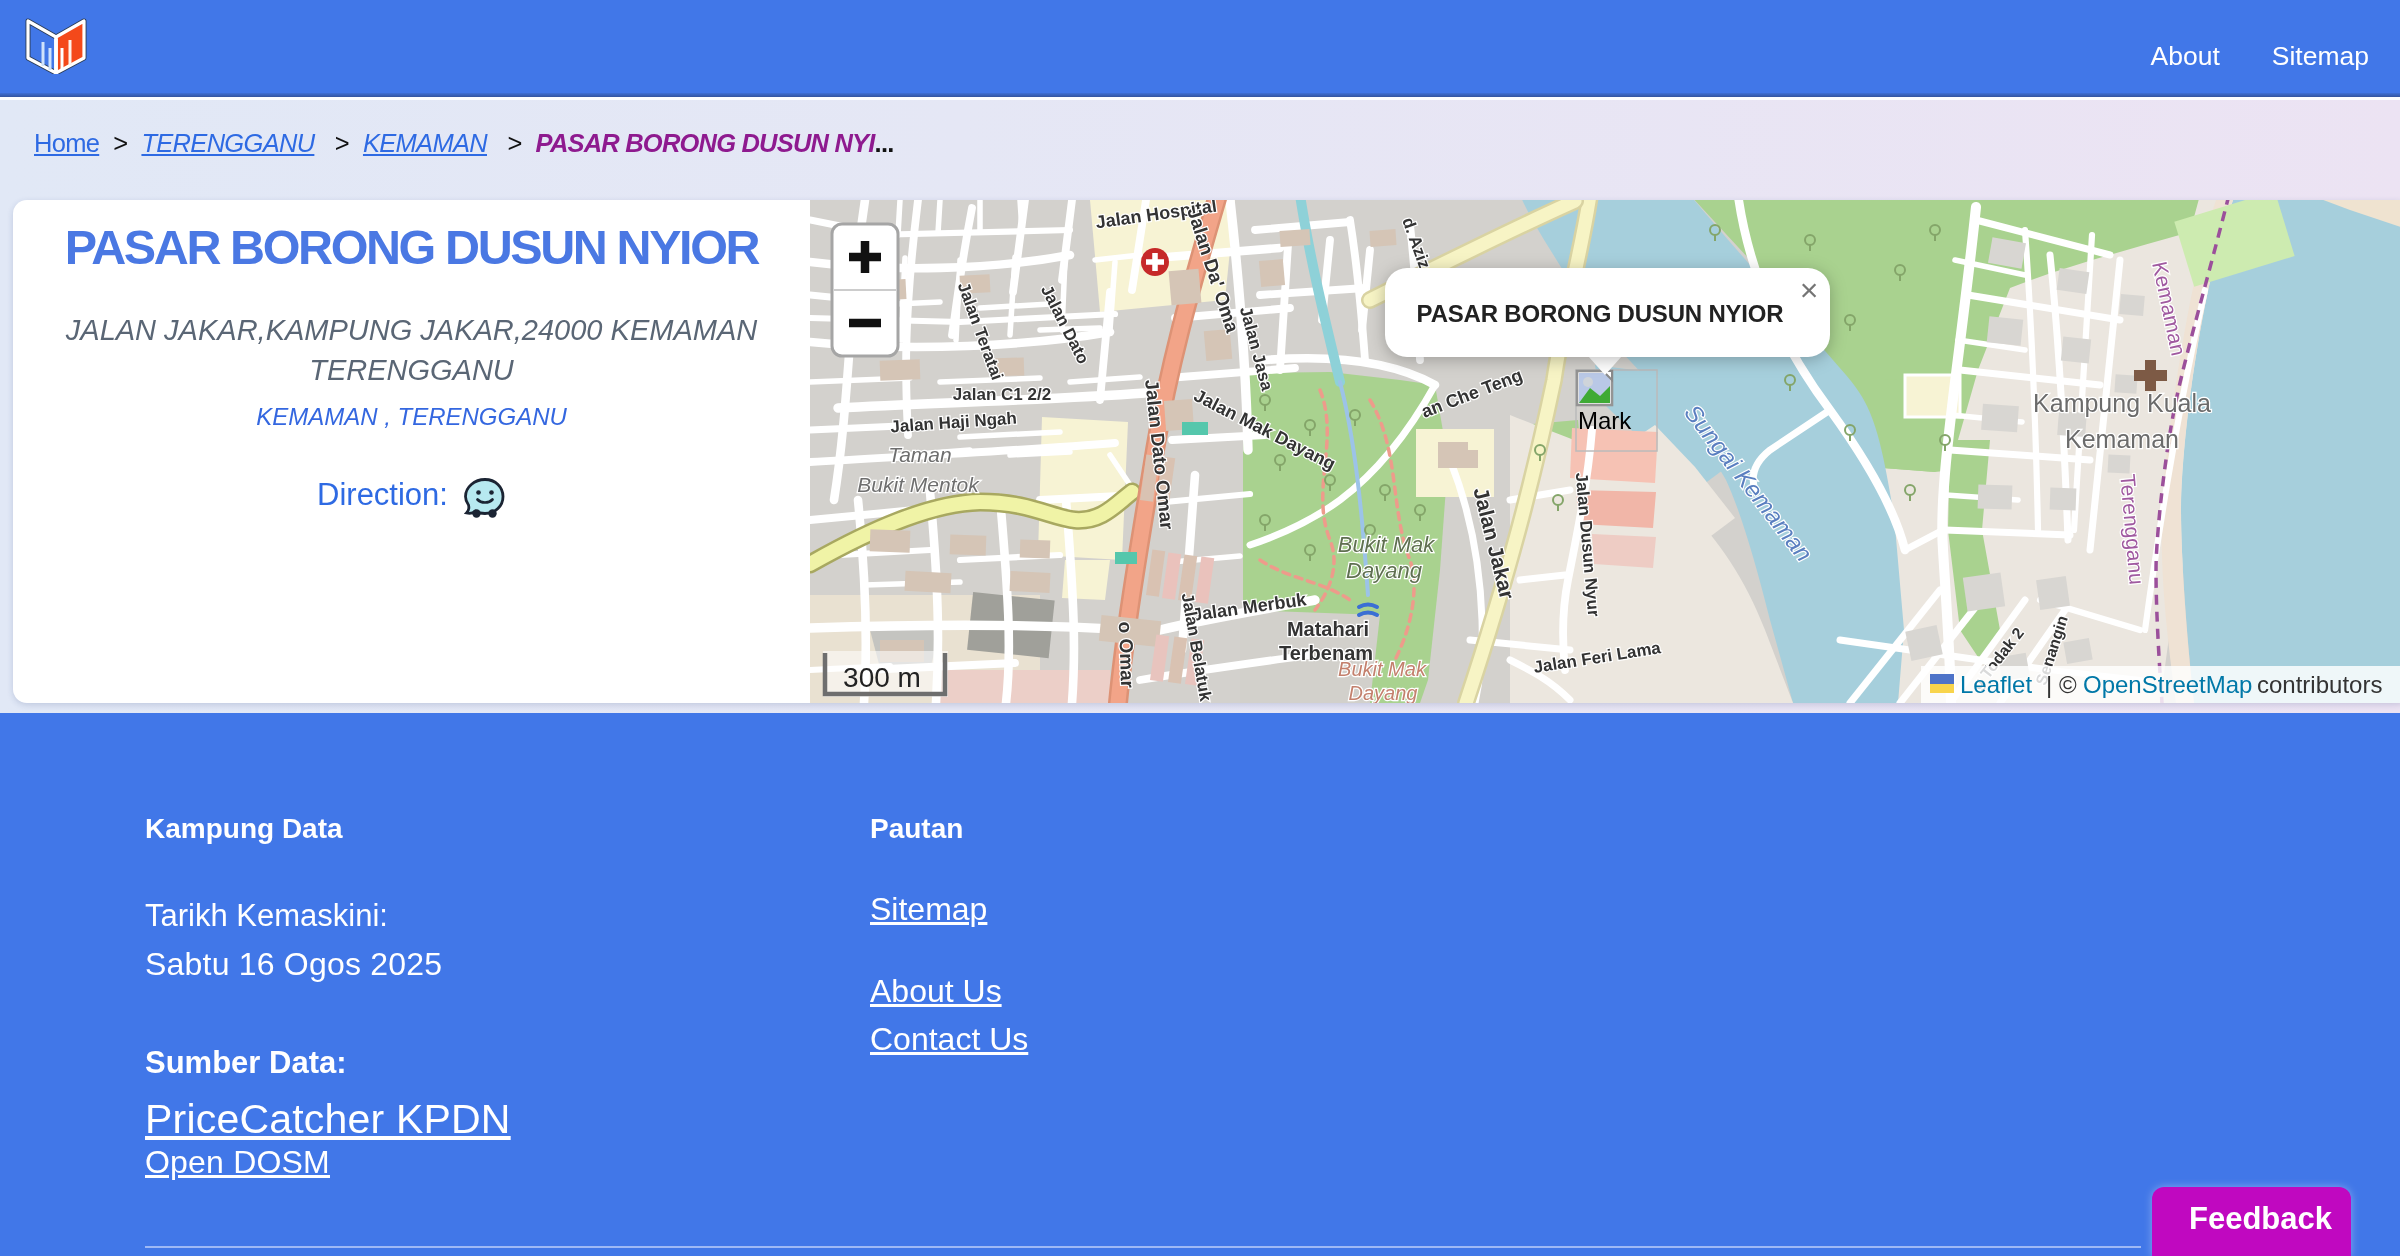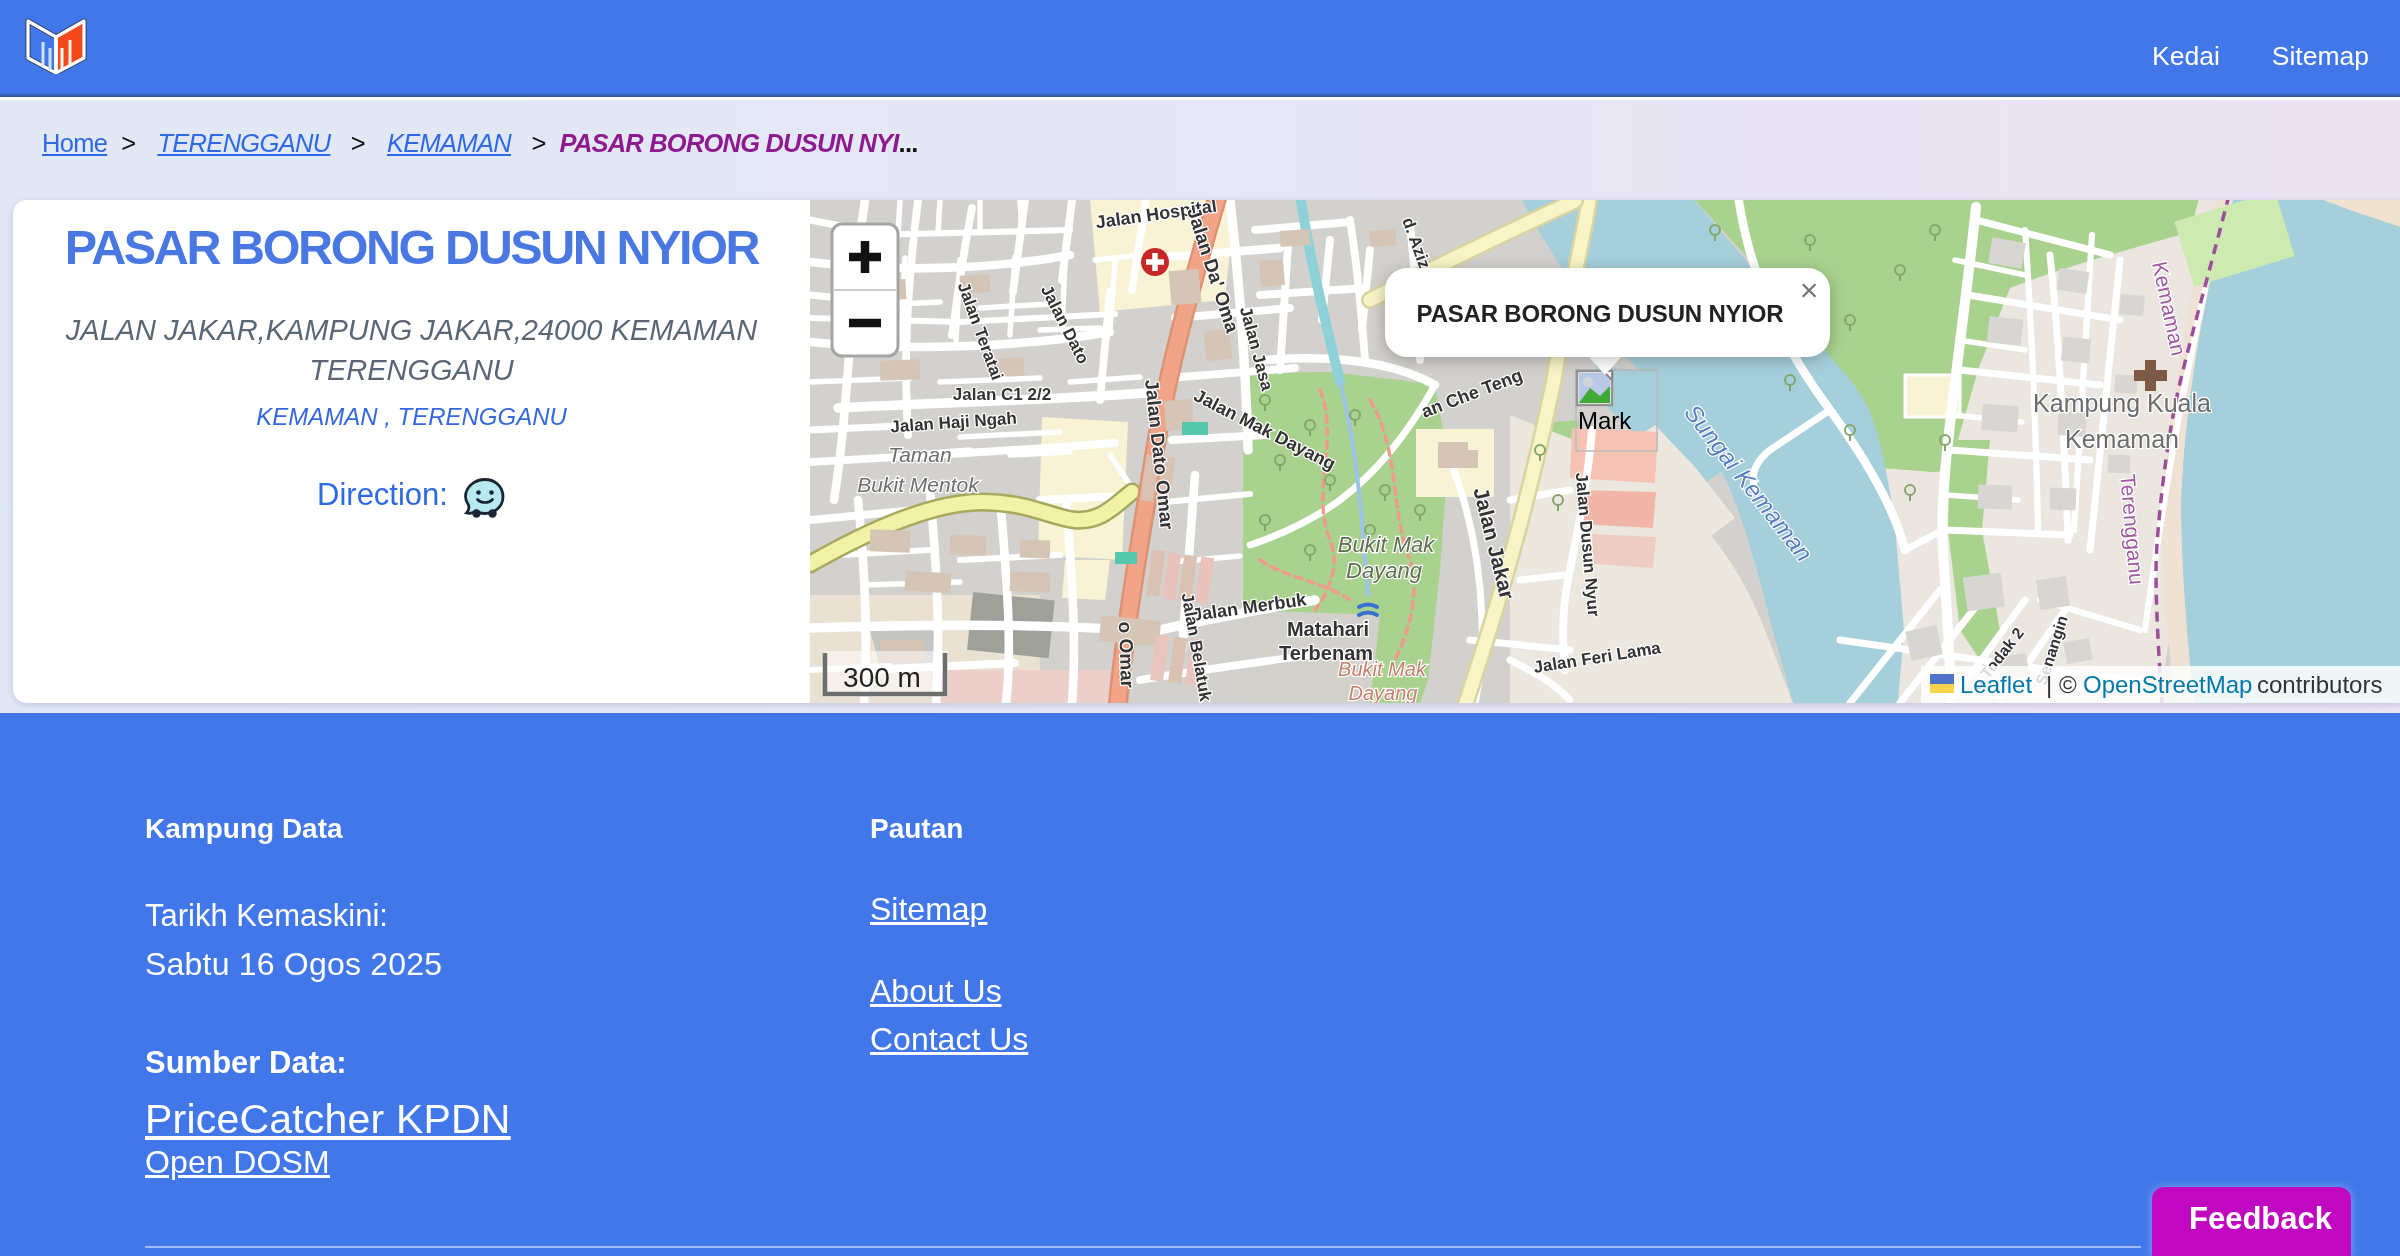--- a/index.html
+++ b/index.html
@@ -3,21 +3,21 @@
 <meta charset="utf-8">
 <style>
 * { margin:0; padding:0; box-sizing:border-box; }
 html,body { width:2400px; height:1256px; overflow:hidden; font-family:"Liberation Sans", sans-serif; }
 body { position:relative; background:linear-gradient(90deg,#e1e8f6 0%,#e5e7f5 40%,#ece3f3 100%); }
 .hdr { position:absolute; left:0; top:0; width:2400px; height:96px; background:#4177e8; }
 .hdrl1 { position:absolute; left:0; top:93px; width:2400px; height:4px; background:linear-gradient(#3e6fd6,#33549f); }
 .hdrl2 { position:absolute; left:0; top:97px; width:2400px; height:3px; background:#fcfdff; }
 .nav { position:absolute; top:8px; height:96px; display:flex; align-items:center; right:31px; color:#fff; font-size:26.5px; }
 .crumbs { position:absolute; left:34px; top:129px; font-size:25.5px; color:#1f2937; white-space:nowrap; letter-spacing:-0.7px; }
-.crumbs a { color:#2e6ae3; text-decoration:underline;margin-left:8px; }
+.crumbs a { color:#2e6ae3; text-decoration:underline; }
 .crumbs .it { font-style:italic; }
 .crumbs .sep { margin:0 14px; color:#111; font-style:normal; }
 .crumbs .cur { color:#8e1a8f; font-weight:bold; font-style:italic; letter-spacing:-0.8px; }
 .crumbs .dots { color:#111; font-weight:bold; }
 .card { position:absolute; left:13px; top:200px; width:2397px; height:503px; background:#fff; border-radius:14px; box-shadow:0 2px 6px rgba(40,60,120,.18); }
 .leftcol { position:absolute; left:0; top:0; width:797px; height:503px; text-align:center; }
 .title { margin-top:23px; font-size:48.5px; line-height:1.0; font-weight:bold; color:#4a78e3; letter-spacing:-2.4px; }
 .addr { margin-top:38px; font-size:29px; line-height:1.4; font-style:italic; color:#5a6675; }
 .loc { margin-top:12px; font-size:24px; font-style:italic; }
 .loc a { color:#3467e0; text-decoration:none; }
@@ -39,21 +39,21 @@
     <path d="M31 25 L59 9 L59 46 L31 61 Z" fill="#f4491a"></path>
     <path d="M31 25 L3 9 L3 46 L31 61 Z" fill="none" stroke="#fff" stroke-width="3.2" stroke-linejoin="round"></path>
     <path d="M31 25 L59 9 L59 46 L31 61 Z" fill="none" stroke="#fff" stroke-width="3.2" stroke-linejoin="round"></path>
     <path d="M18 30 L18 54" stroke="#cfe2fb" stroke-width="3"></path>
     <path d="M25 36 L25 58" stroke="#cfe2fb" stroke-width="3"></path>
     <path d="M31 27 L31 60" stroke="#ffffff" stroke-width="3.4"></path>
     <path d="M37 36 L37 58" stroke="#ffffff" stroke-width="3"></path>
     <path d="M45 28 L45 53" stroke="#fff3ea" stroke-width="3"></path>
   </svg>
   <div class="nav">
-      <span style="margin-right:52px">Kedai</span>
+      <span style="margin-right:52px">About</span>
       <span>Sitemap</span>
     </div>
 </div>
 <div class="hdrl1"></div>
 <div class="hdrl2"></div>
 <div class="crumbs">
   <a href="#">Home</a><span class="sep">&gt;</span><a href="#" class="it">TERENGGANU</a><span class="sep">&nbsp;&gt;</span><a href="#" class="it">KEMAMAN</a><span class="sep">&nbsp;&gt;</span><span class="cur">PASAR BORONG DUSUN NYI</span><span class="dots">...</span>
 </div>
 <div class="card">
   <div class="leftcol">

